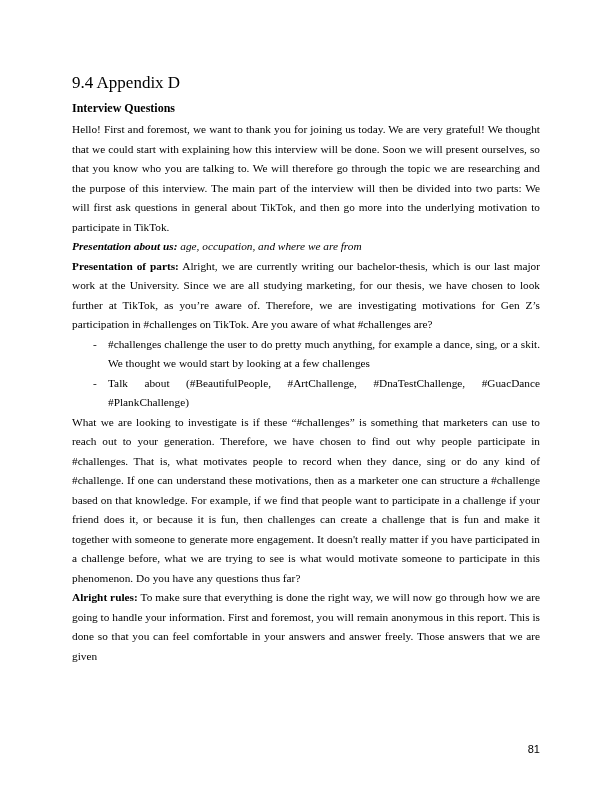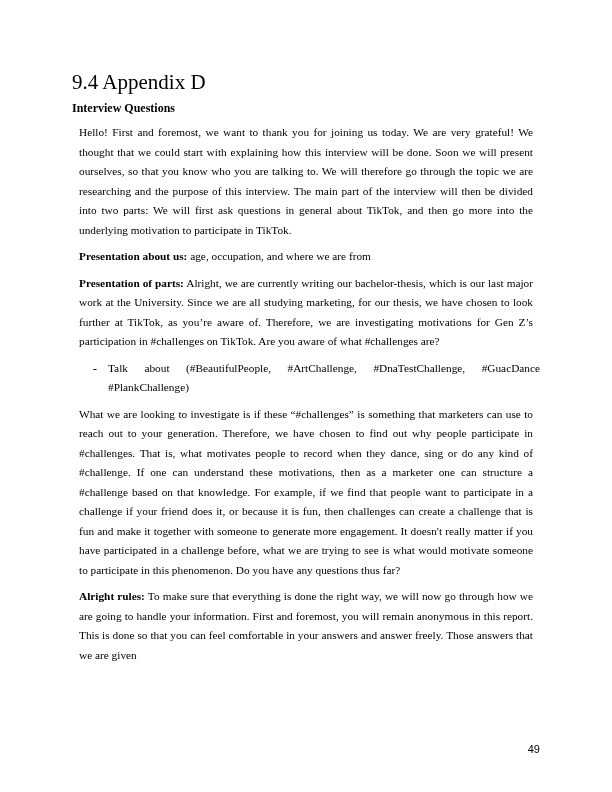--- a/index.html
+++ b/index.html
@@ -16,41 +16,41 @@
     font-family: "Liberation Serif", "DejaVu Serif", serif;
     overflow: hidden;
   }
   .content {
     position: absolute;
     left: 72px;
     top: 72px;
     width: 468px;
   }
   h1.doc-heading {
-    font-size: 21px;
+    font-size: 17px;
     font-weight: 400;
     line-height: 21px;
     margin: 0 0 7px 0;
   }
   h2.doc-subheading {
     font-size: 12px;
     font-weight: 700;
     line-height: 16px;
     margin: 4px 0 4px 0;
   }
   p.body-par {
     font-size: 11.3px;
     line-height: 19.5px;
     text-align: justify;
-    margin: 7px;
+    margin: 0;
   }
   p.body-par b {
     font-weight: 700;
   }
-  .mt-line  { margin-top: 10px; }
+  .mt-line  { margin-top: 10px; font-style: italic; }
   .mt-block { margin-top: 21px; }
   .mt-gap   { margin-top: 18px; }
   ul.dash-list {
     list-style: none;
     margin: 0;
     padding: 0 0 0 36px;
   }
   ul.dash-list li {
     position: relative;
     font-size: 11.3px;
@@ -90,30 +90,31 @@
     </p>
 
     <p class="body-par mt-block">
       <b>Presentation of parts:</b>
       <span>Alright, we are currently writing our bachelor-thesis, which is our last major work at the University. Since we are all studying marketing, for our thesis, we have chosen to look further at TikTok, as you’re aware of. Therefore, we are investigating motivations for Gen Z’s participation in #challenges on TikTok. Are you aware of what #challenges are?</span>
     </p>
 
     <ul class="dash-list">
       <li>
         <span class="dash">-</span>
+        <span>#challenges challenge the user to do pretty much anything, for example a dance, sing, or a skit. We thought we would start by looking at a few challenges</span>
       </li>
       <li>
         <span class="dash">-</span>
         <span>Talk about (#BeautifulPeople, #ArtChallenge, #DnaTestChallenge, #GuacDance #PlankChallenge)</span>
       </li>
     </ul>
 
     <p class="body-par mt-gap">What we are looking to investigate is if these “#challenges” is something that marketers can use to reach out to your generation. Therefore, we have chosen to find out why people participate in #challenges. That is, what motivates people to record when they dance, sing or do any kind of #challenge. If one can understand these motivations, then as a marketer one can structure a #challenge based on that knowledge. For example, if we find that people want to participate in a challenge if your friend does it, or because it is fun, then challenges can create a challenge that is fun and make it together with someone to generate more engagement. It doesn't really matter if you have participated in a challenge before, what we are trying to see is what would motivate someone to participate in this phenomenon. Do you have any questions thus far?</p>
 
     <p class="body-par mt-gap">
       <b>Alright rules:</b>
       <span>To make sure that everything is done the right way, we will now go through how we are going to handle your information. First and foremost, you will remain anonymous in this report. This is done so that you can feel comfortable in your answers and answer freely. Those answers that we are given</span>
     </p>
 
   </div>
 
-  <div class="pagenum">49</div>
+  <div class="pagenum">81</div>
 </div>
 
 </body></html>

